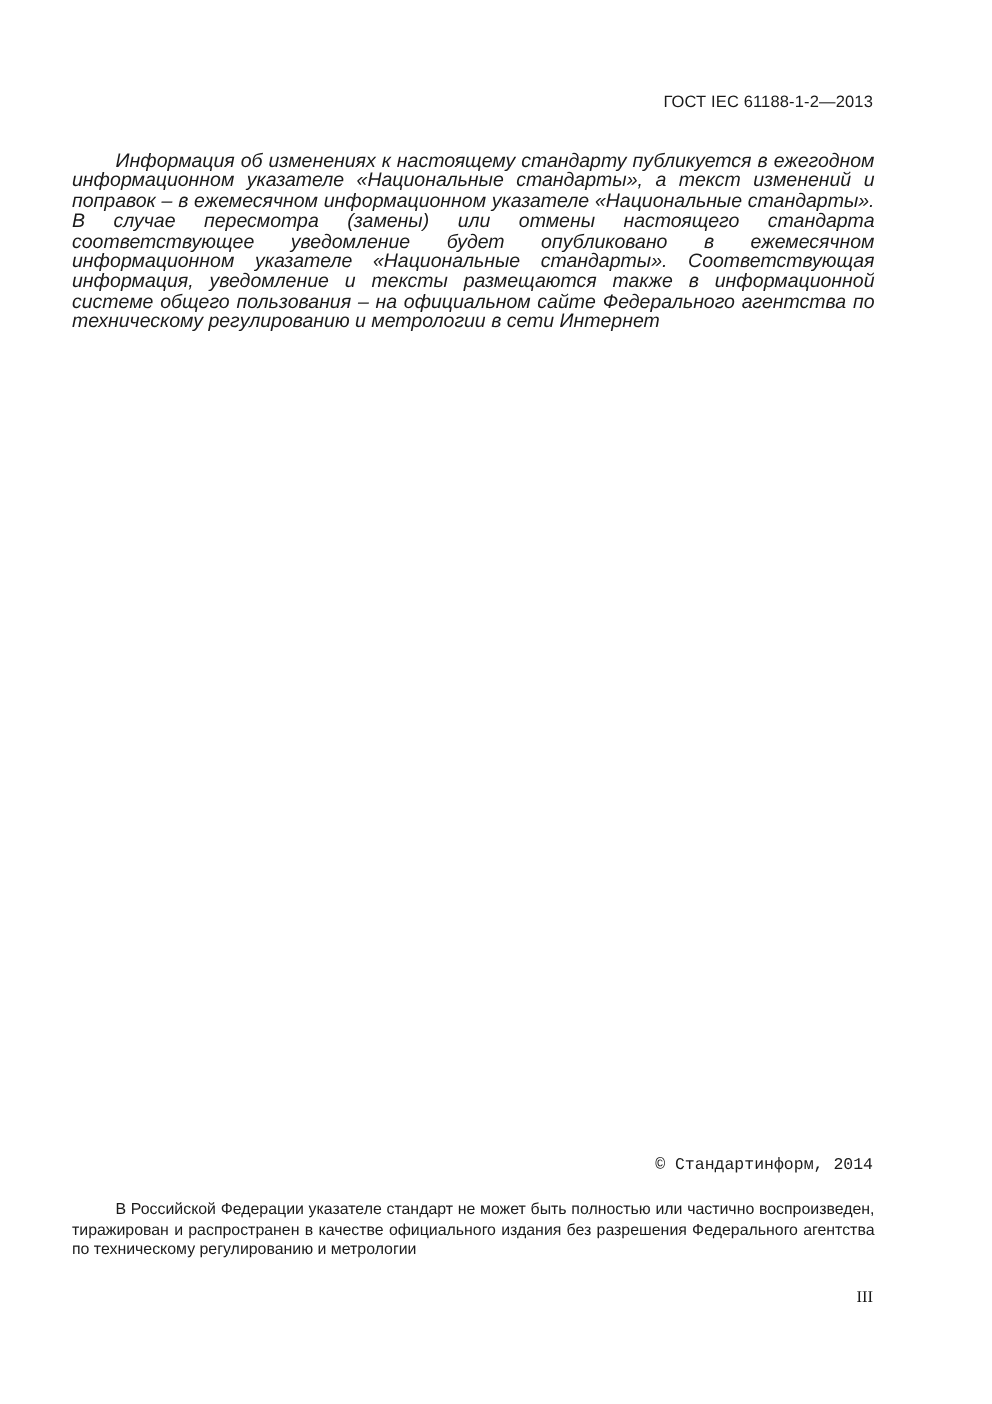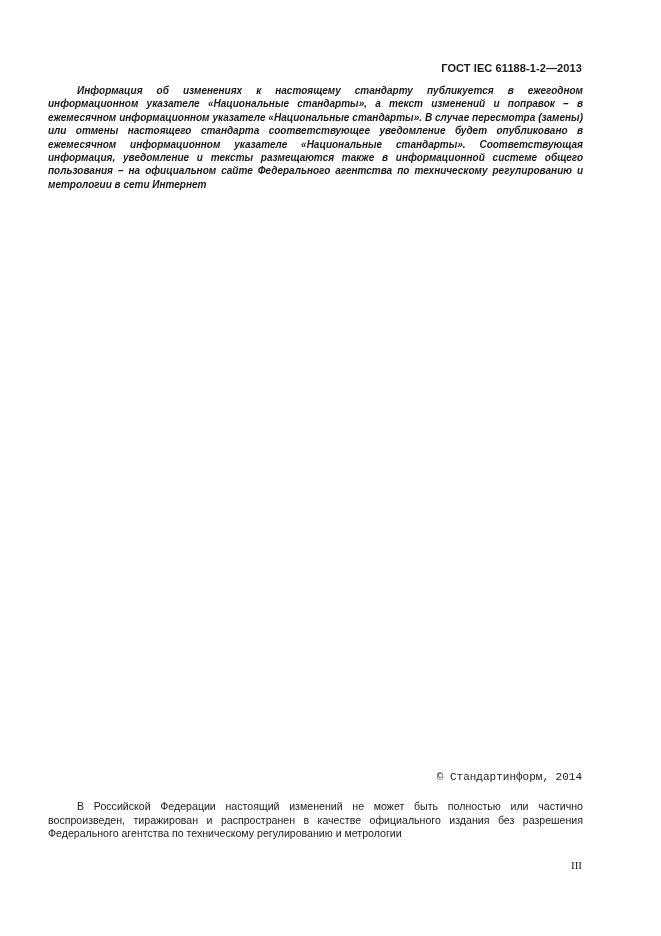--- a/index.html
+++ b/index.html
@@ -1,26 +1,26 @@
 <!DOCTYPE html>
 <html><head>
   <meta charset="utf-8">
   <style>
     html, body { margin: 0; padding: 0; background: #ffffff; }
     body { width: 661px; height: 936px; position: relative; overflow: hidden; color: #1a1a1a; }
     .header {
       position: absolute; top: 62px; right: 79px;
-      font-family: "Liberation Sans", sans-serif; font-weight: bold; font-size: 11px;
+      font-family: "Liberation Sans", sans-serif; font-weight: normal; font-size: 11px;
       letter-spacing: 0.1px;
       text-align: right;
     }
     .info {
-      position: absolute; top: 84px; left: 48px; width: 535px;
-      font-family: "Liberation Sans", sans-serif; font-style: italic; font-size: 10px;
-      line-height: 13.4px; text-align: justify; font-weight: bold;
+      position: absolute; top: 100px; left: 48px; width: 535px;
+      font-family: "Liberation Sans", sans-serif; font-style: italic; font-size: 13px;
+      line-height: 13.4px; text-align: justify;
     }
     .info p { margin: 0; text-indent: 29px; }
     .copyright {
       position: absolute; top: 771px; right: 79px;
       font-family: Liberation Mono, monospace; font-size: 11px;
     }
     .legal {
       position: absolute; top: 800px; left: 48px; width: 535px;
       font-family: "Liberation Sans", sans-serif; font-size: 10.6px;
       line-height: 13.6px; text-align: justify;
@@ -36,16 +36,16 @@
 
 <div class="header">ГОСТ IEC 61188-1-2—2013</div>
 
 <div class="info">
   <p>Информация об изменениях к настоящему стандарту публикуется в ежегодном информационном указателе «Национальные стандарты», а текст изменений и поправок – в ежемесячном информационном указателе «Национальные стандарты». В случае пересмотра (замены) или отмены настоящего стандарта соответствующее уведомление будет опубликовано в ежемесячном информационном указателе «Национальные стандарты». Соответствующая информация, уведомление и тексты размещаются также в информационной системе общего пользования – на официальном сайте Федерального агентства по техническому регулированию и метрологии в сети Интернет</p>
 </div>
 
 <div class="copyright">© Стандартинформ, 2014</div>
 
 <div class="legal">
-  <p>В Российской Федерации настоящий изменений не может быть полностью или частично воспроизведен, тиражирован и распространен в качестве официального издания без разрешения Федерального агентства по техническому регулированию и метрологии</p>
+  <p>В Российской Федерации указателе стандарт не может быть полностью или частично воспроизведен, тиражирован и распространен в качестве официального издания без разрешения Федерального агентства по техническому регулированию и метрологии</p>
 </div>
 
 <div class="pagenum">III</div>
 
 </body></html>

